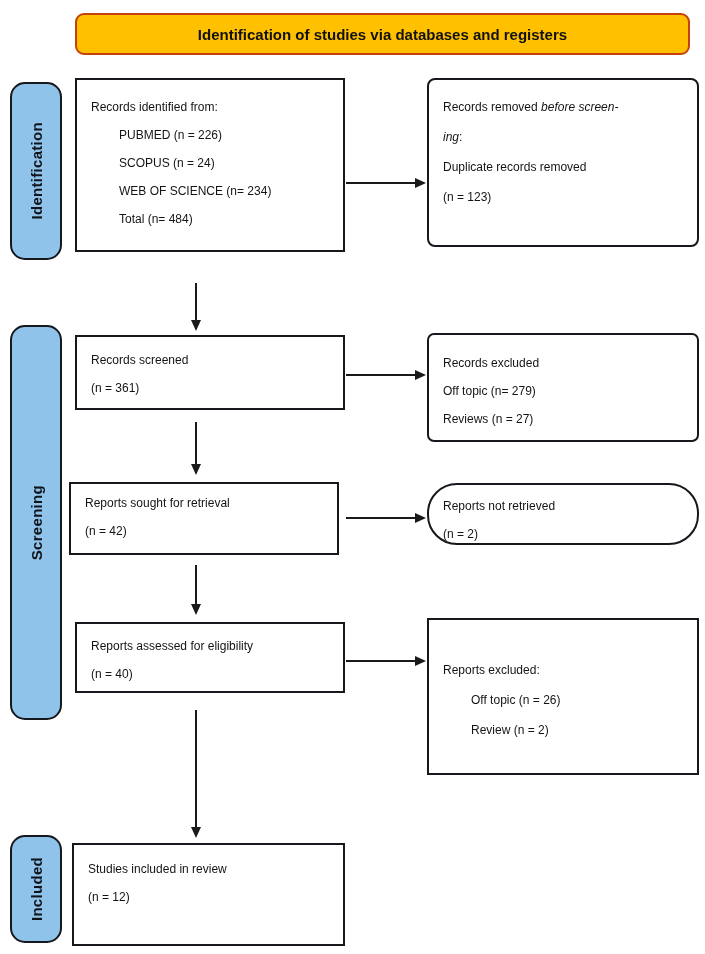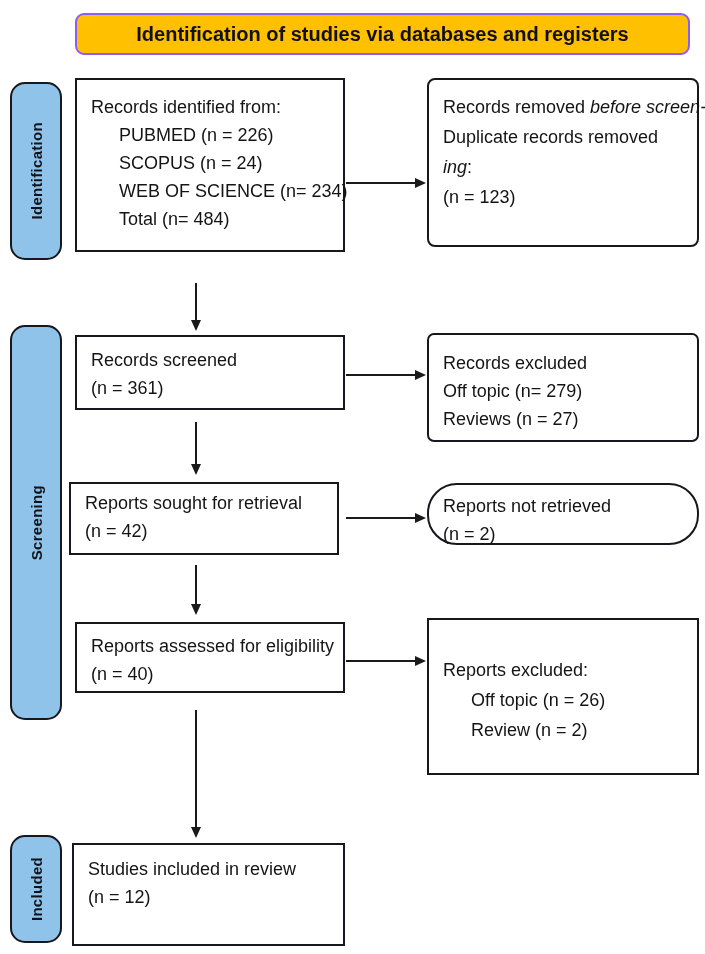--- a/index.html
+++ b/index.html
@@ -3,38 +3,38 @@
 <meta charset="utf-8">
 <style>
   html,body{margin:0;padding:0;background:#ffffff;}
   #canvas{
     position:relative;width:705px;height:954px;background:#ffffff;
     font-family:"Liberation Sans",sans-serif;color:#141414;overflow:hidden;
   }
   
   .banner{
     position:absolute;left:75px;top:13px;width:615px;height:42px;
-    background:#FFC000;border:2px solid #8b5cf6;border-radius:9px;
+    background:#FFC000;border:2px solid #c2410c;border-radius:9px;
     display:flex;align-items:center;justify-content:center;
-    font-weight:bold;font-size:20px;color:#111;box-sizing:border-box;
+    font-weight:bold;font-size:15px;color:#111;box-sizing:border-box;
   }
   
   .stage{
     position:absolute;left:10px;width:52px;
     background:#8FC3E9;border:2.5px solid #17181d;border-radius:15px;
     display:flex;align-items:center;justify-content:center;box-sizing:border-box;
   }
   .stage span{
     writing-mode:vertical-rl;transform:rotate(180deg);
     font-weight:bold;font-size:15px;color:#10131a;letter-spacing:.3px;white-space:nowrap;
   }
   
   .box{
     position:absolute;background:#ffffff;border:2px solid #17181d;
-    box-sizing:border-box;font-size:18px;line-height:28px;
+    box-sizing:border-box;font-size:12px;line-height:28px;
     padding:10px 12px 4px 14px;
   }
   .box .ln{white-space:nowrap;}
   .box .indent{padding-left:28px;}
   .lh30{line-height:30px;}
   
   .varrow{position:absolute;display:flex;flex-direction:column;align-items:center;width:12px;}
   .varrow .shaft{width:1.5px;background:#1a1a1a;flex:1;}
   .varrow .head{width:0;height:0;border-left:5.5px solid transparent;border-right:5.5px solid transparent;border-top:11px solid #1a1a1a;}
   .harrow{position:absolute;display:flex;flex-direction:row;align-items:center;height:12px;}
@@ -64,22 +64,22 @@
   <div class="box" style="left:75px;top:78px;width:270px;height:174px;padding-top:13px;">
     <div class="ln">Records identified from:</div>
     <div class="ln indent">PUBMED (n = 226)</div>
     <div class="ln indent">SCOPUS (n = 24)</div>
     <div class="ln indent">WEB OF SCIENCE (n= 234)</div>
     <div class="ln indent">Total (n= 484)</div>
   </div>
 
   <div class="box lh30" style="left:427px;top:78px;width:272px;height:169px;padding-top:12px;border-radius:8px;">
     <div class="ln"><span>Records removed </span><i>before screen-</i></div>
+    <div class="ln"><i>ing</i><span>:</span></div>
     <div class="ln">Duplicate records removed</div>
-    <div class="ln"><i>ing</i><span>:</span></div>
     <div class="ln">(n = 123)</div>
   </div>
 
   <div class="box" style="left:75px;top:335px;width:270px;height:75px;padding-top:9px;">
     <div class="ln">Records screened</div>
     <div class="ln">(n = 361)</div>
   </div>
 
   <div class="box" style="left:427px;top:333px;width:272px;height:109px;padding-top:14px;border-radius:7px;">
     <div class="ln">Records excluded</div>

